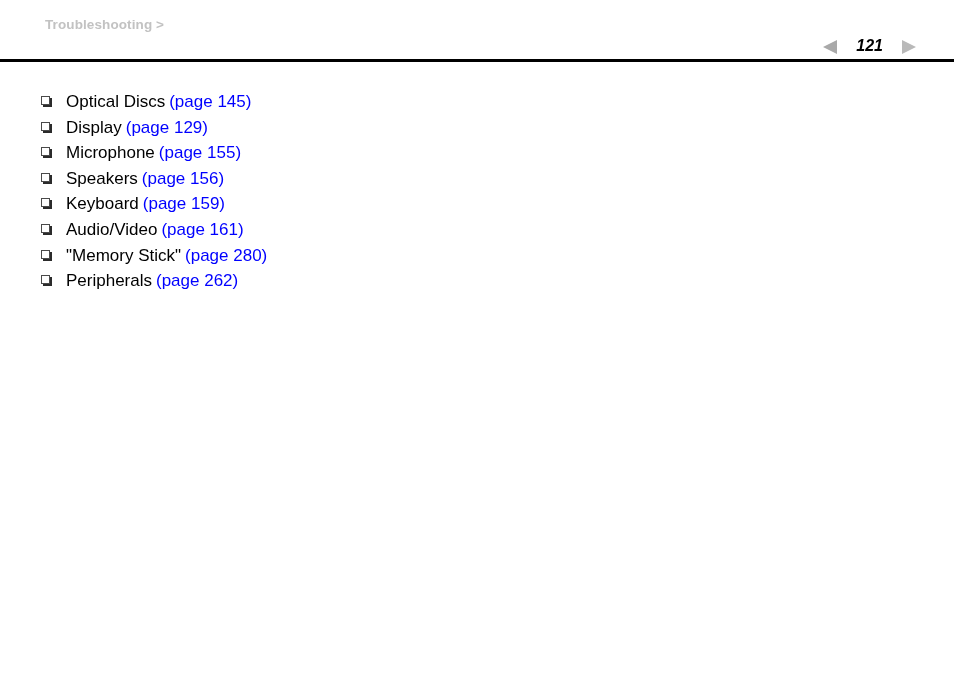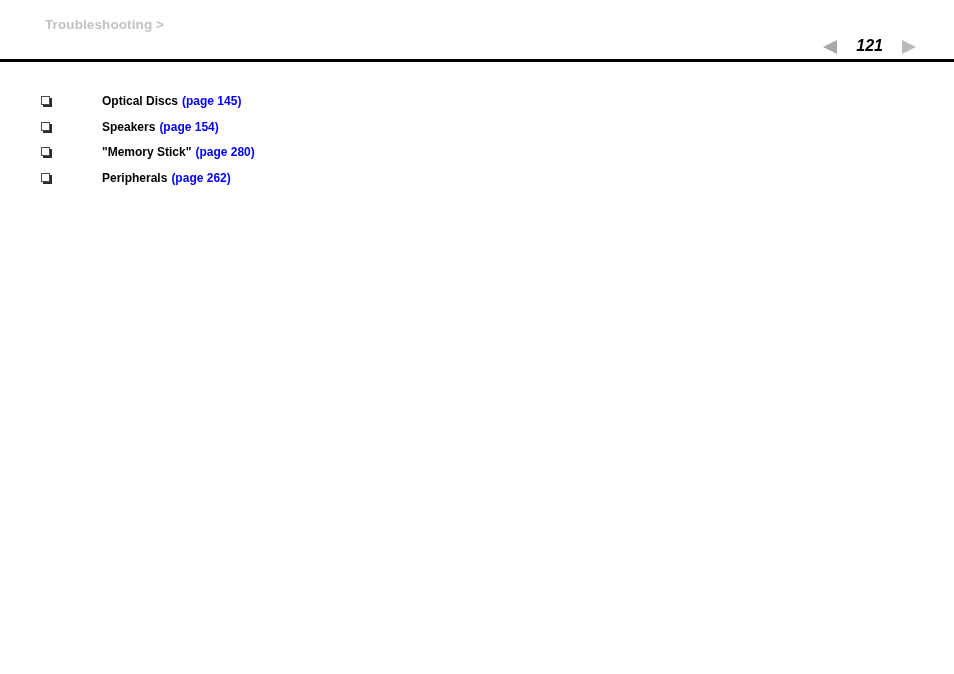--- a/index.html
+++ b/index.html
@@ -88,23 +88,23 @@
     width: 954px;
   }
   .toc-list {
     list-style: none;
     margin: 0;
     padding: 0;
   }
   .toc-item {
     position: relative;
     height: 25.6px;
-    padding-left: 102px;
-    font-size: 12px;
-    font-weight: bold;
+    padding-left: 66px;
+    font-size: 17px;
+    font-weight: normal;
     color: #000000;
     line-height: 19px;
     white-space: nowrap;
   }
   .toc-bullet {
     position: absolute;
     left: 41px;
     top: 4px;
     width: 9px;
     height: 9px;
@@ -136,17 +136,21 @@
     <span class="pager-number">121</span>
     <span class="pager-arrow next"></span>
   </div>
 
   <div class="header-rule"></div>
 </div>
 
 <div class="content">
   <ul class="toc-list">
       <li class="toc-item"><span class="toc-bullet"></span><span class="toc-label">Optical Discs</span><span class="toc-link">(page 145)</span></li>
-      <li class="toc-item"><span class="toc-bullet"></span><span class="toc-label">Speakers</span><span class="toc-link">(page 154)</span></li>
+      <li class="toc-item"><span class="toc-bullet"></span><span class="toc-label">Display</span><span class="toc-link">(page 129)</span></li>
+      <li class="toc-item"><span class="toc-bullet"></span><span class="toc-label">Microphone</span><span class="toc-link">(page 155)</span></li>
+      <li class="toc-item"><span class="toc-bullet"></span><span class="toc-label">Speakers</span><span class="toc-link">(page 156)</span></li>
+      <li class="toc-item"><span class="toc-bullet"></span><span class="toc-label">Keyboard</span><span class="toc-link">(page 159)</span></li>
+      <li class="toc-item"><span class="toc-bullet"></span><span class="toc-label">Audio/Video</span><span class="toc-link">(page 161)</span></li>
       <li class="toc-item"><span class="toc-bullet"></span><span class="toc-label">"Memory Stick"</span><span class="toc-link">(page 280)</span></li>
       <li class="toc-item"><span class="toc-bullet"></span><span class="toc-label">Peripherals</span><span class="toc-link">(page 262)</span></li>
     </ul>
 </div>
 
 </body></html>

